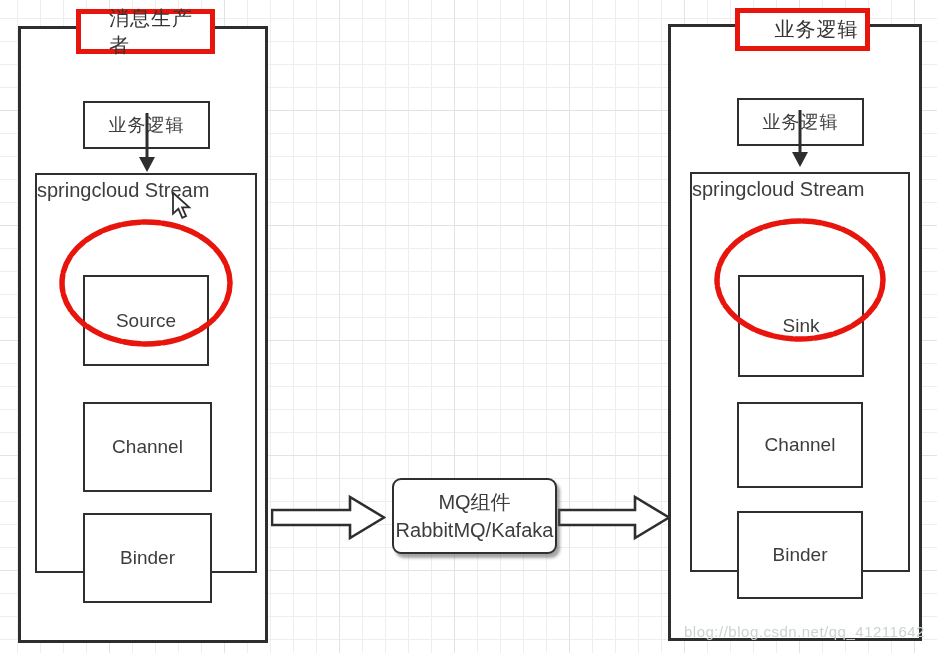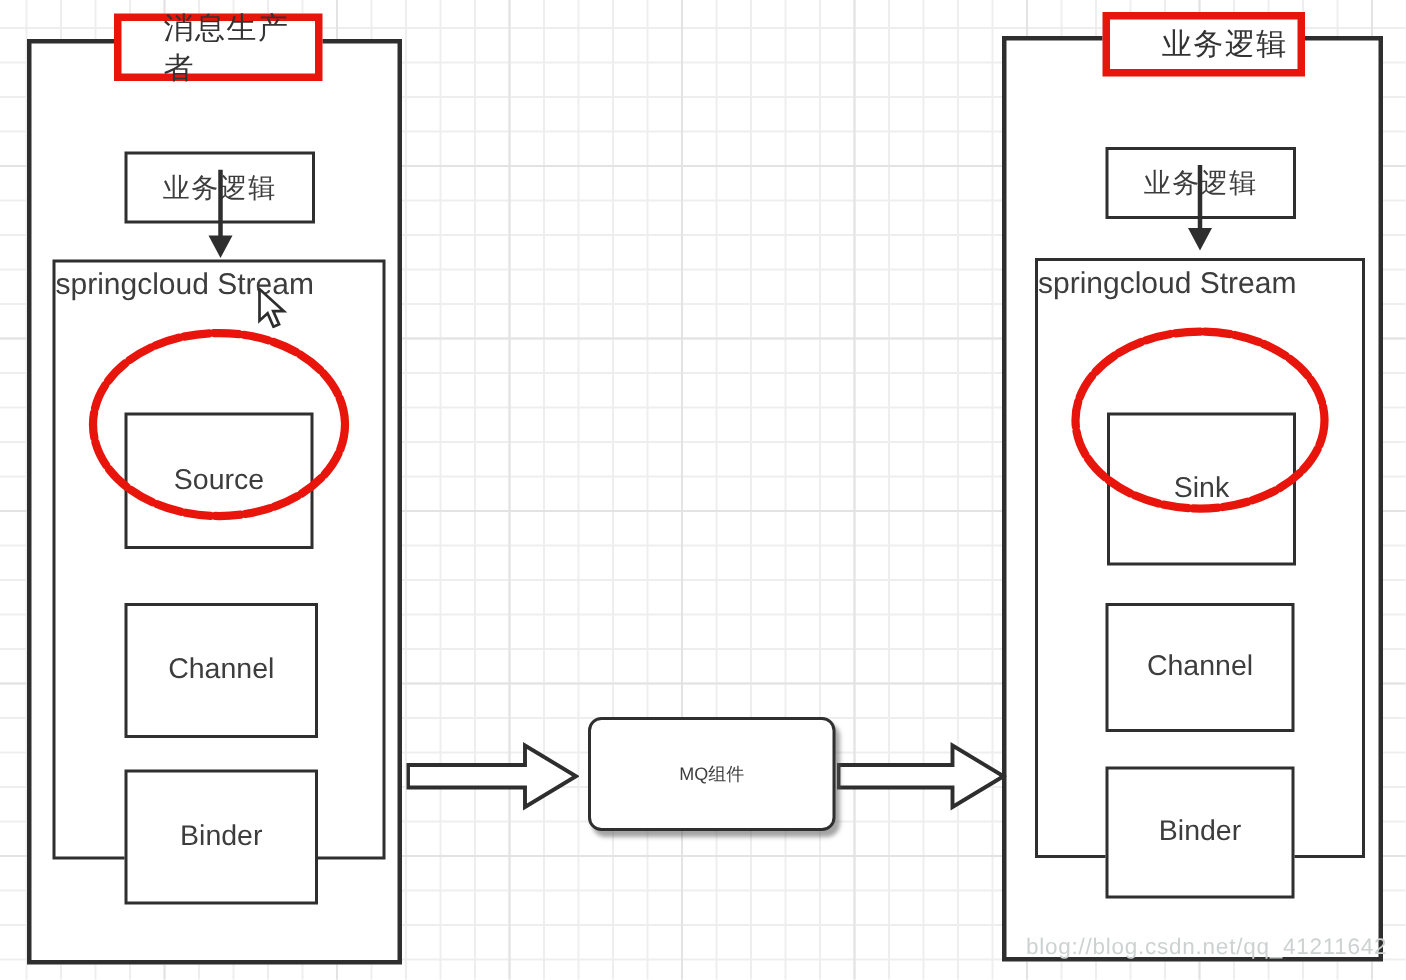--- a/index.html
+++ b/index.html
@@ -41,21 +41,21 @@
   .stream-title {
     text-align:left; padding-top:4px;
     font-size:20px; color:#3d3d3d;
   }
   .logic-box { font-size:18px; letter-spacing:1px; }
   .mq-box {
     position:absolute; background:#fff;
     border:2px solid #2f2f2f; border-radius:9px;
     box-shadow:3px 4px 3px rgba(90,90,90,0.55);
     display:flex; flex-direction:column; align-items:center; justify-content:center;
-    font-size:12px; color:#3d3d3d; line-height:1.4; z-index:2;
+    font-size:20px; color:#3d3d3d; line-height:1.4; z-index:2;
   }
   .watermark {
     position:absolute; font-size:15px; color:#ccd1d1;
     letter-spacing:0.5px; z-index:8; white-space:nowrap;
   }
   svg { display:block; }
 </style>
 </head>
 <body>
 
@@ -97,20 +97,21 @@
 <svg class="abs" style="left:170px; top:192px; z-index:9;" width="24" height="27" viewBox="0 0 16 18">
   <path d="M2,0.5 L2,14.5 L5.6,11.2 L8.2,17.2 L10.7,16.1 L8.1,10.3 L12.8,10.3 Z" fill="#ffffff" stroke="#2e2e2e" stroke-width="1.2"></path>
 </svg>
 
 <svg class="abs" style="left:271px; top:494px; z-index:1;" width="115" height="47" viewBox="0 0 115 47">
   <polygon points="1,16 79,16 79,3 113,23.5 79,44 79,31 1,31" fill="#ffffff" stroke="#2e2e2e" stroke-width="2.6"></polygon>
 </svg>
 
 <div class="mq-box" style="left:392px; top:478px; width:165px; height:76px;">
   <div>MQ组件</div>
+  <div>RabbitMQ/Kafaka</div>
 </div>
 
 <svg class="abs" style="left:558px; top:494px; z-index:1;" width="113" height="47" viewBox="0 0 113 47">
   <polygon points="1,16 77,16 77,3 111,23.5 77,44 77,31 1,31" fill="#ffffff" stroke="#2e2e2e" stroke-width="2.6"></polygon>
 </svg>
 
 <div class="container" style="left:668px; top:24px; width:254px; height:617px;"></div>
 
 <div class="red-title" style="left:735px; top:8px; width:135px; height:43px;">
   <span>业务逻辑</span>

